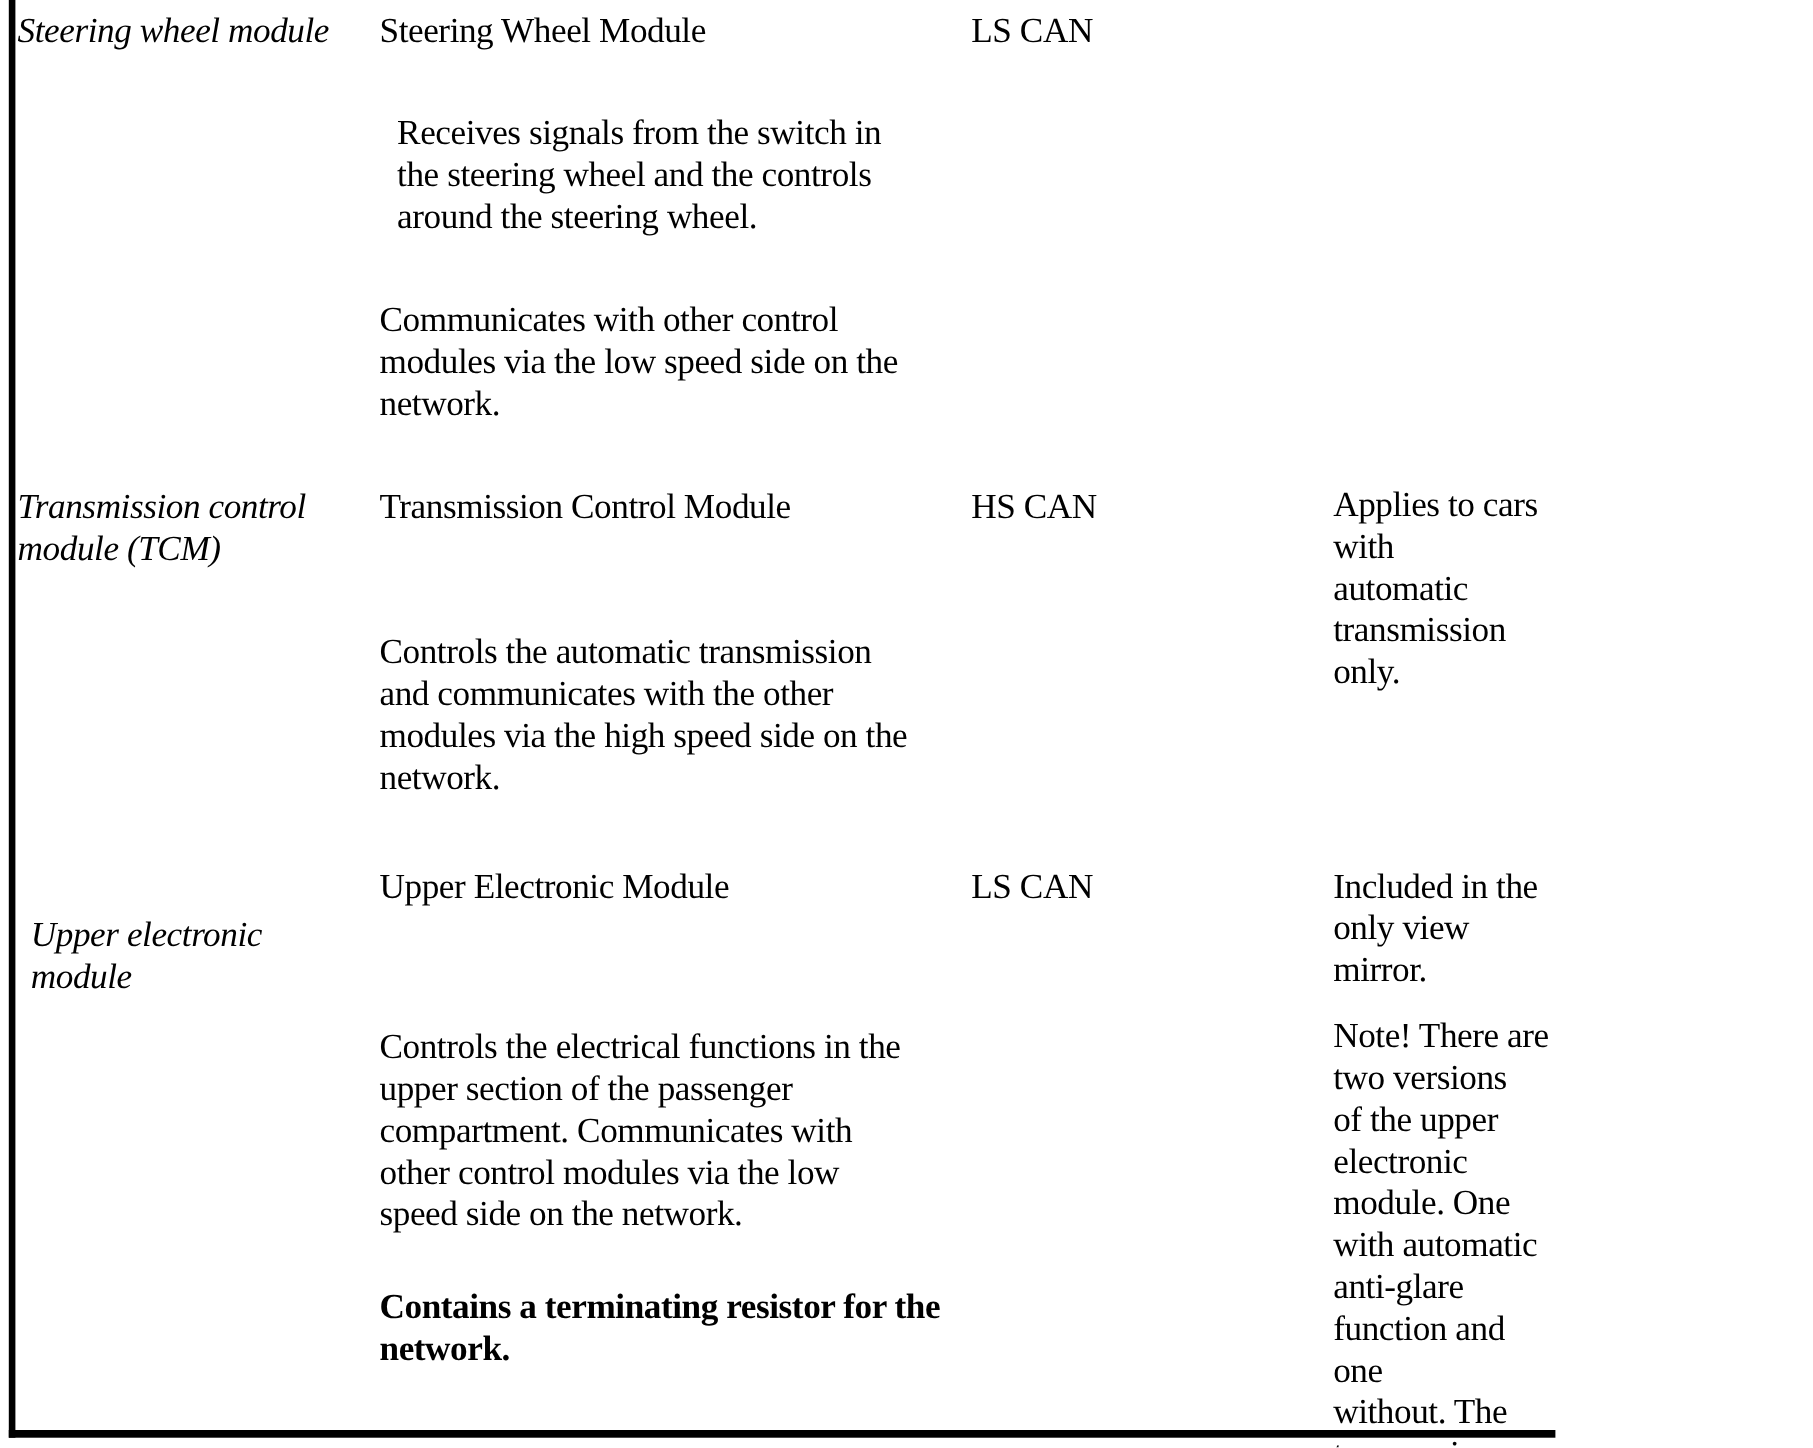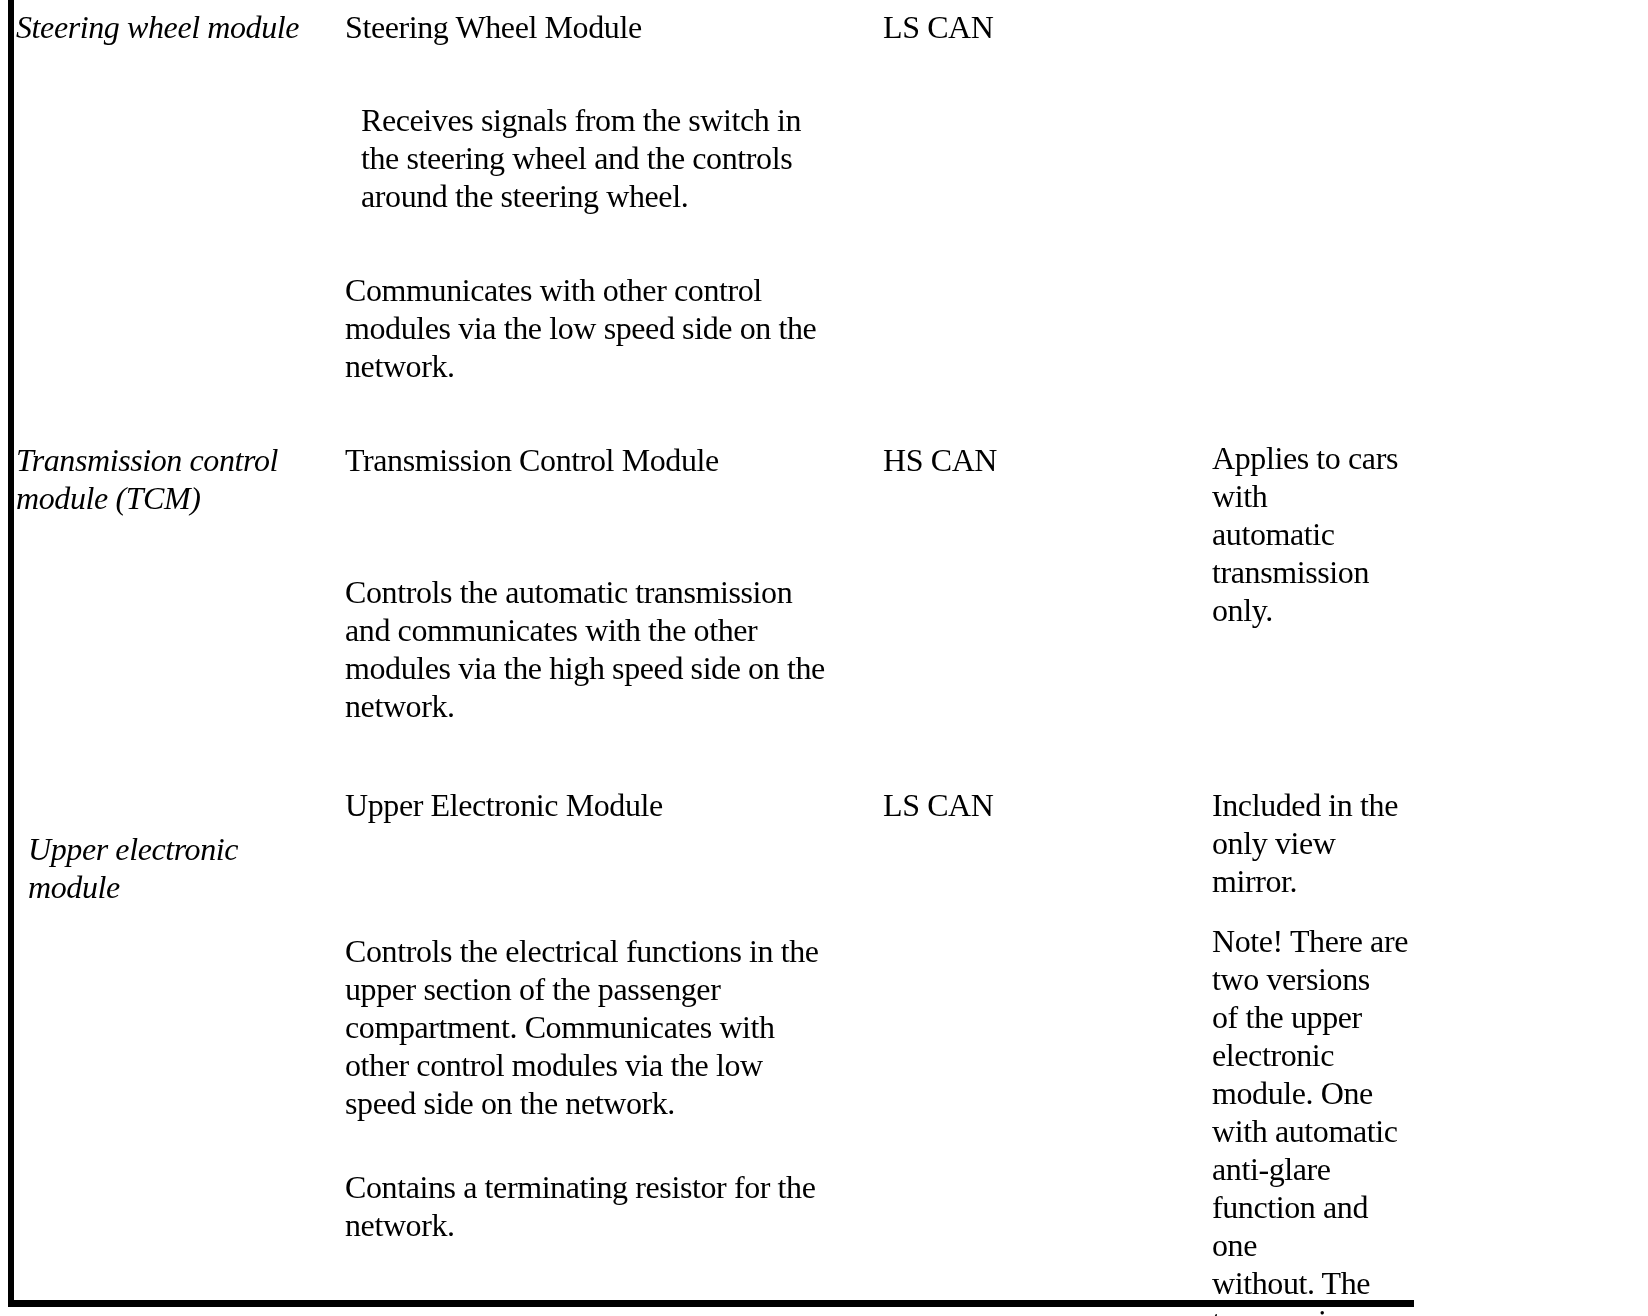--- a/index.html
+++ b/index.html
@@ -77,16 +77,16 @@
 upper section of the passenger
 compartment. Communicates with
 other control modules via the low
 speed side on the network.</div>
   <div class="cell" style="left:1212px; top:922px;">Note! There are two versions
 of the upper electronic
 module. One with automatic
 anti-glare function and one
 without. The two versions
 cannot be interchanged.</div>
-  <div class="cell" style="left:345px; top:1168px;">Contains a terminating resistor for the
+  <div class="cell" style="left:345px; top:1168px;font-weight:bold;">Contains a terminating resistor for the
 network.</div>
 
 </div>
 
 </body></html>

